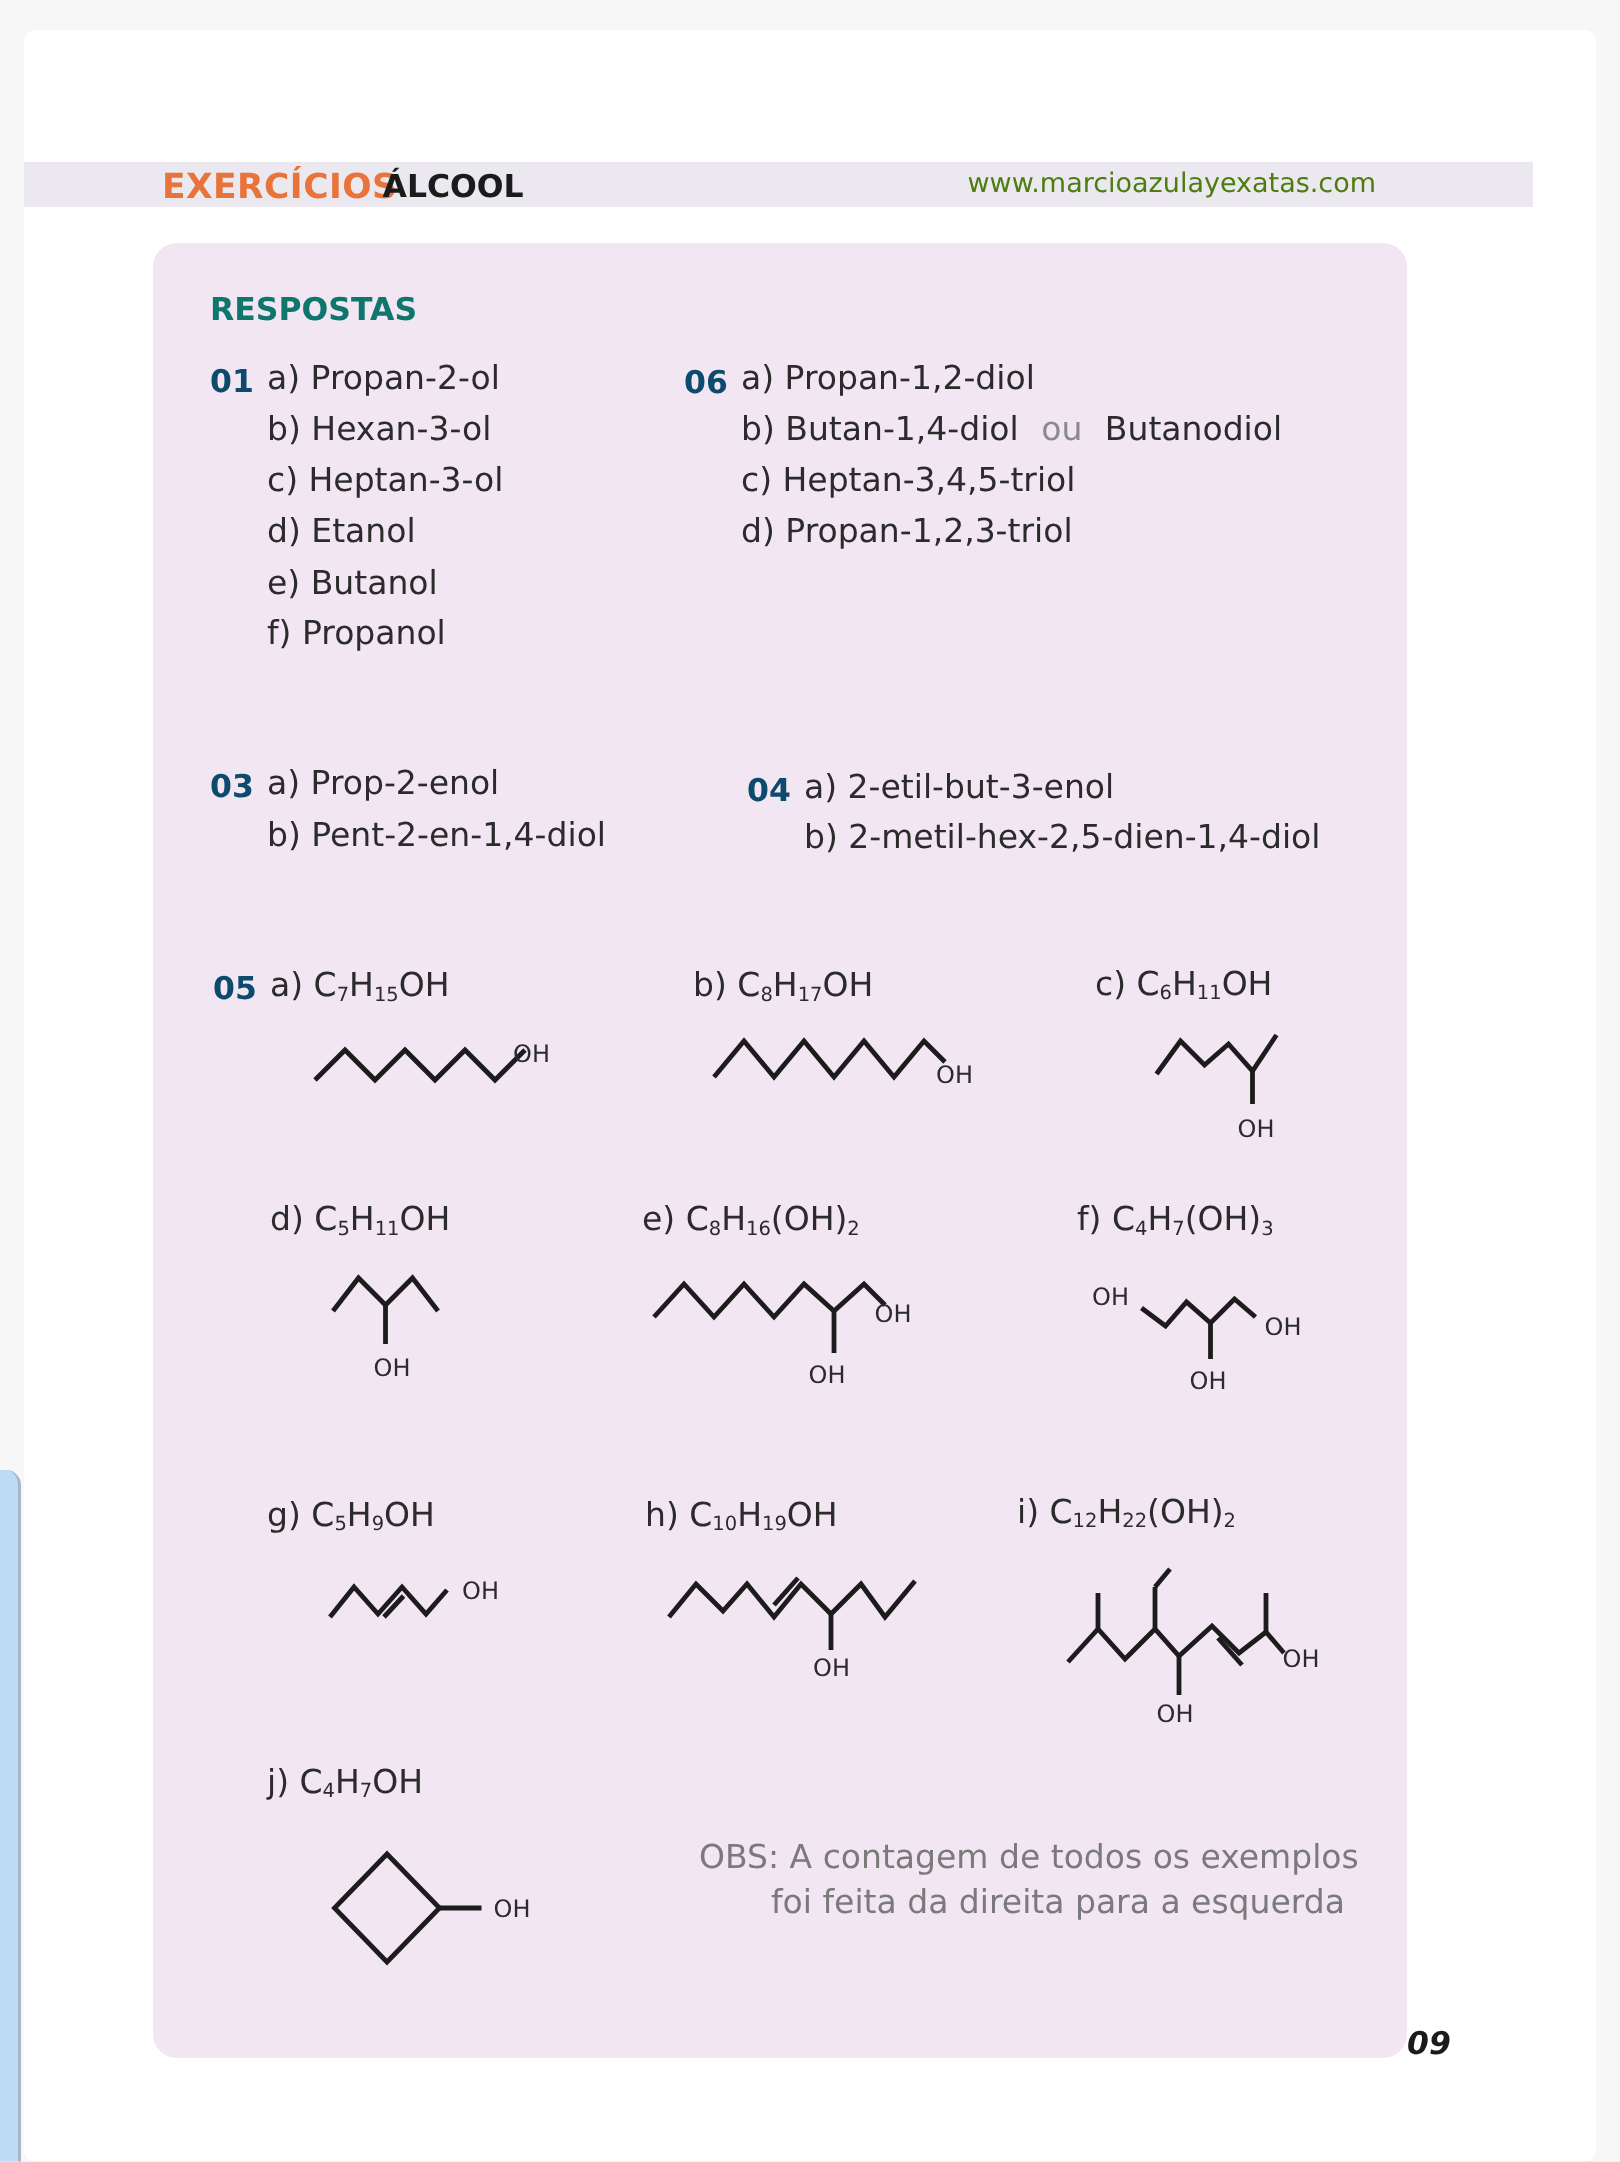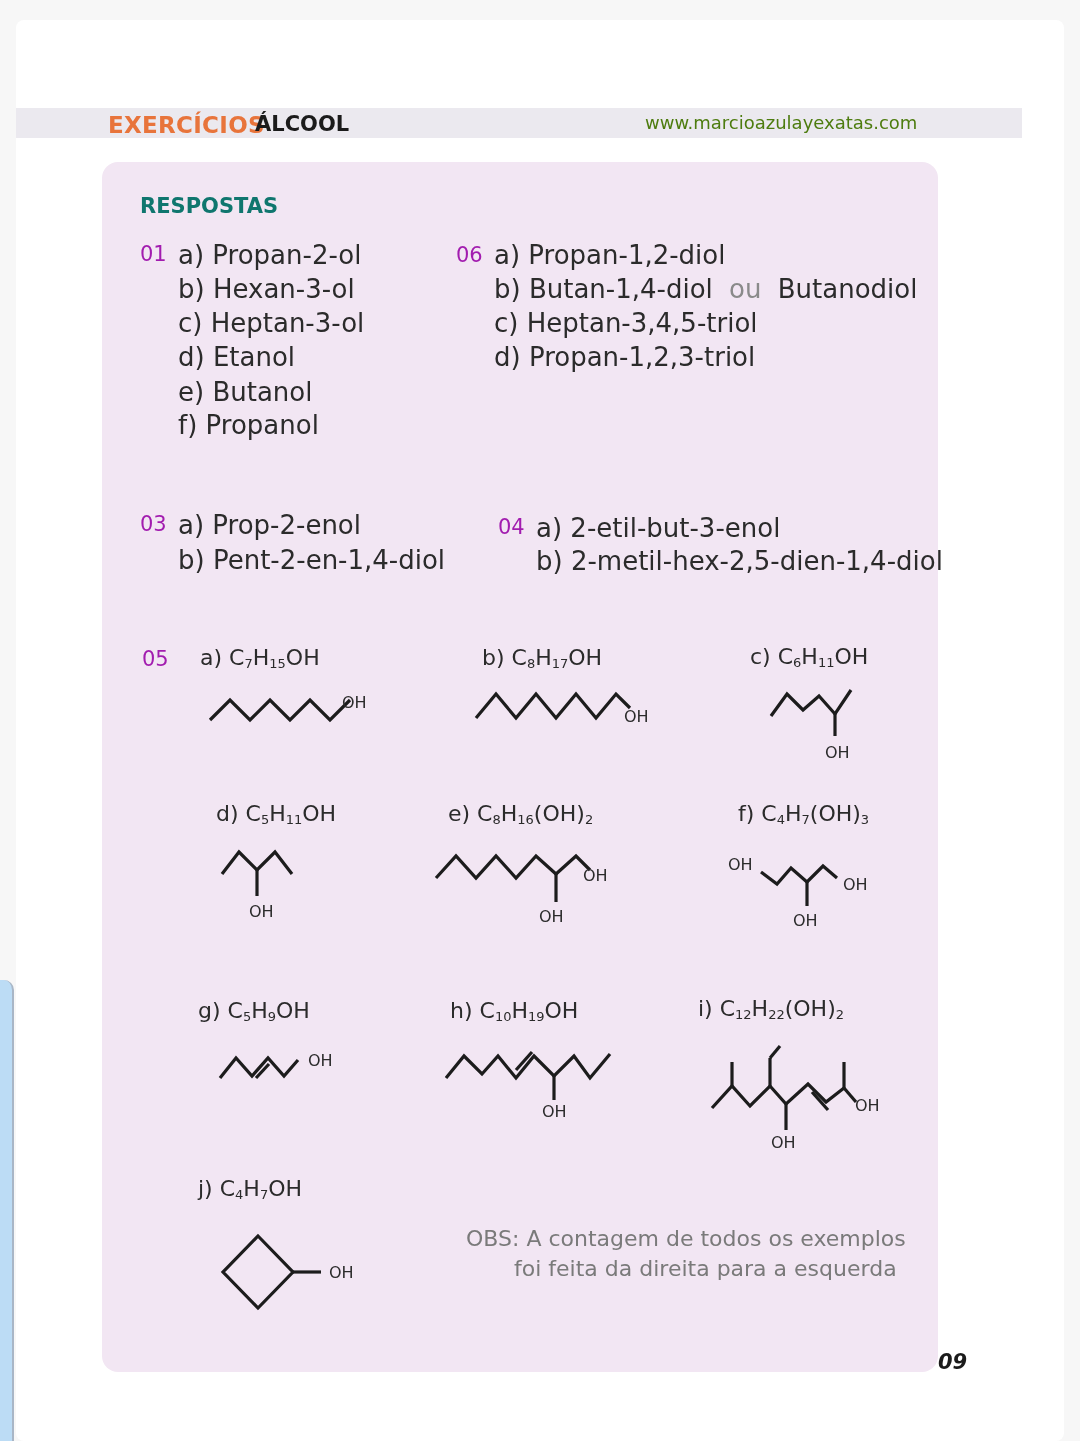--- a/index.html
+++ b/index.html
@@ -18,25 +18,25 @@
   .header-bar {
     position:absolute; left:16px; top:108px; width:1006px; height:30px; background:#ebe9ef;
   }
   .hdr-ex { position:absolute; left:108px; top:112px; font-weight:bold; font-size:23px; color:#e8743b; letter-spacing:0.3px; }
   .hdr-alc { position:absolute; left:255px; top:112px; font-weight:bold; font-size:21px; color:#1b1b1b; }
   .hdr-url { position:absolute; left:645px; top:112px; font-size:18px; color:#4d7c0f; }
   .card {
     position:absolute; left:102px; top:162px; width:836px; height:1210px;
     background:#f2e6f3; border-radius:16px;
   }
-  .t { position:absolute; font-size:26px; color:#2b2b2b; white-space:nowrap; }
-  .num { position:absolute; font-size:21px; font-weight:normal; color:#a21caf; }
+  .t { position:absolute; font-size:22px; color:#2b2b2b; white-space:nowrap; }
+  .num { position:absolute; font-size:21px; font-weight:bold; color:#0c4a6e; }
   .resp { position:absolute; left:140px; top:194px; font-size:21px; font-weight:bold; color:#0f766e; }
   .ou { color:#8a8a8a; }
-  .formula { position:absolute; font-size:22px; color:#2b2b2b; white-space:nowrap;margin-left:20px; }
+  .formula { position:absolute; font-size:22px; color:#2b2b2b; white-space:nowrap; }
   .formula sub { font-size:13px; vertical-align:-3px; }
   svg.mol { position:absolute; overflow:visible; }
   svg.mol polyline, svg.mol line, svg.mol polygon { stroke:#1c1c1c; stroke-width:3.2; fill:none; stroke-linejoin:miter; stroke-linecap:butt; }
   svg.mol text { font-family:"DejaVu Sans", sans-serif; font-size:16px; fill:#2b2b2b; }
   .obs { position:absolute; font-size:22px; color:#7a7a7a; white-space:nowrap; }
   .pagenum { position:absolute; left:938px; top:1350px; font-size:21px; font-weight:bold; font-style:italic; color:#1b1b1b; }
 </style>
 </head>
 <body>
 
@@ -97,21 +97,21 @@
 
 <div class="formula" style="left:730px;top:644px">
   <span>c)</span> C<sub>6</sub>H<sub>11</sub><span>OH</span>
 </div>
 <svg class="mol" style="left:765px;top:680px" width="110" height="90">
   <polyline points="6,36 22,14 38,30 54,16 70,34 86,10"></polyline>
   <line x1="70" y1="34" x2="70" y2="56"></line>
   <text x="60" y="78">OH</text>
 </svg>
 
-<div class="formula" style="left:196px;top:801px">
+<div class="formula" style="left:180px;top:801px">
   <span>d)</span> C<sub>5</sub>H<sub>11</sub><span>OH</span>
 </div>
 <svg class="mol" style="left:215px;top:840px" width="100" height="90">
   <polyline points="7,34 24,12 42,30 60,12 77,34"></polyline>
   <line x1="42" y1="30" x2="42" y2="56"></line>
   <text x="34" y="77">OH</text>
 </svg>
 
 <div class="formula" style="left:428px;top:801px">
   <span>e)</span> C<sub>8</sub>H<sub>16</sub><span>(OH)</span><sub>2</sub>

